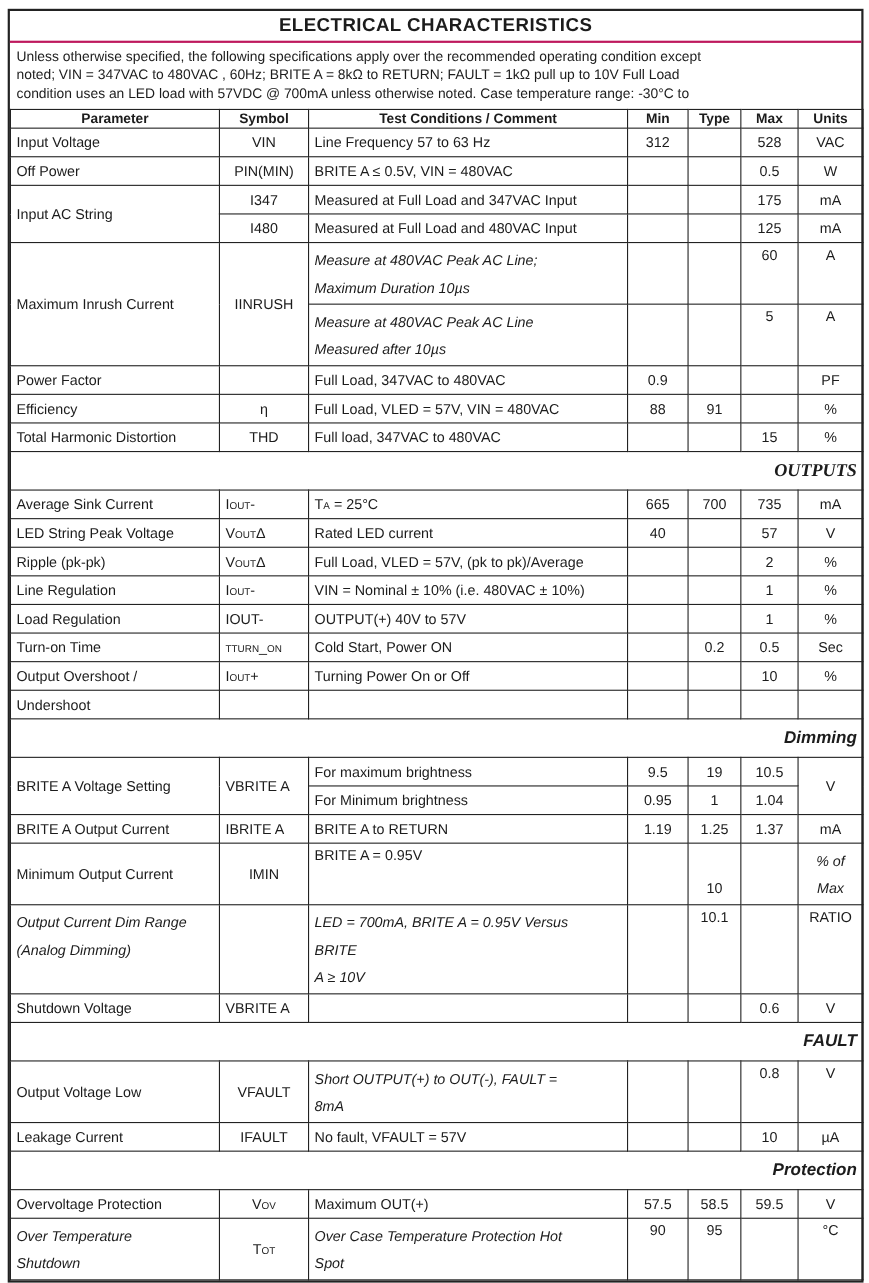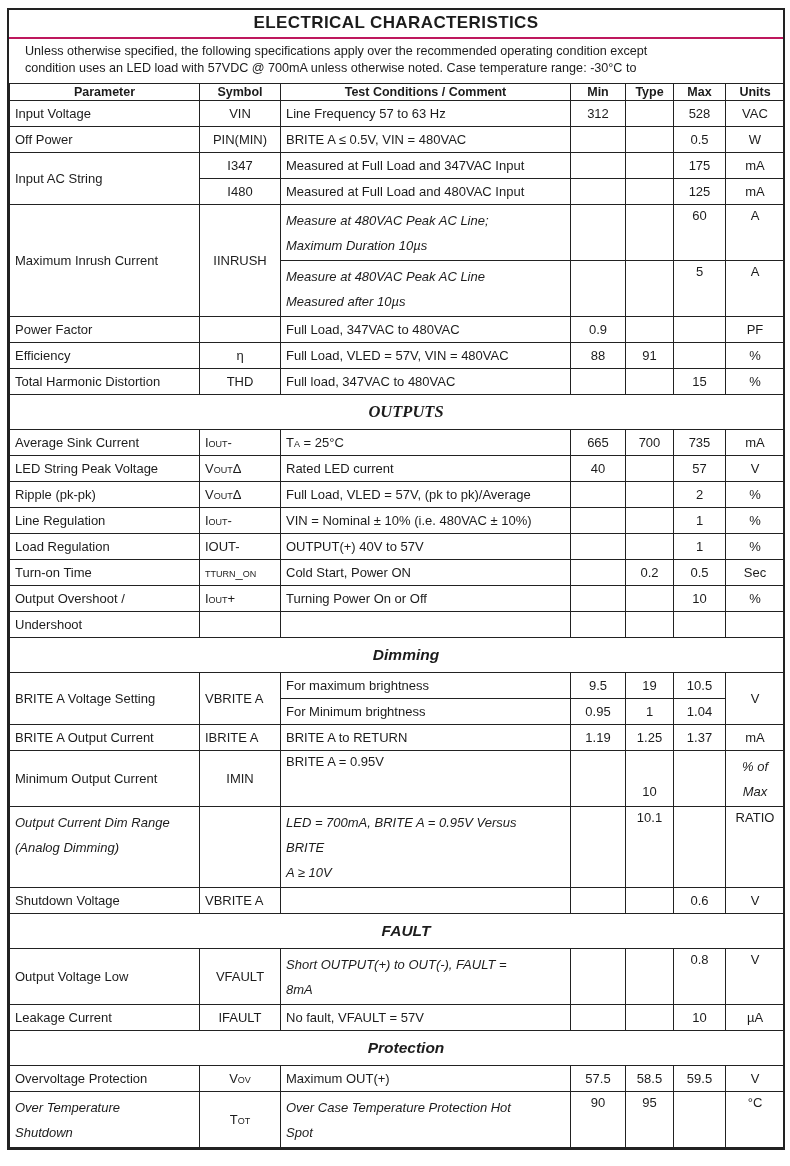--- a/index.html
+++ b/index.html
@@ -10,45 +10,46 @@
   }
   .wrap {
     position:absolute; left:7px; top:8px; width:774px;
     border:2px solid #222222; background:#ffffff;
   }
   .title {
     text-align:center; font-weight:bold; font-size:17px;
     letter-spacing:0.4px; padding:3px 0 4px 0;
     border-bottom:2px solid #be185d;
   }
-  .intro { padding:4px 6px 6px 16px; font-size:12.6px; line-height:16.8px; }
+  .intro { padding:4px 6px 6px 6px; font-size:12.6px; line-height:16.8px; }
   table { border-collapse:collapse; width:100%; table-layout:fixed; font-size:13px; }
   th, td { border:1px solid #222222; padding:2px 5px; overflow:hidden; }
   thead tr { height:16px; }
   th { font-size:12.5px; font-weight:bold; padding:1px 2px; text-align:center; }
   tbody tr { height:26px; }
   td { text-align:center; vertical-align:middle; }
   td.l { text-align:left; }
   td.sc { font-variant:small-caps; }
   td.ml { white-space:pre-line; line-height:25px; vertical-align:top; padding-top:3px;font-style:italic; }
   td.vt { vertical-align:top; padding-top:3px; }
   td.vb { vertical-align:bottom; padding-bottom:7px; }
   td.section {
-    text-align:center; font-weight:bold; font-style:italic;
+    text-align:right; font-weight:bold; font-style:italic;
     font-size:15.5px; height:30px; padding-left:23px;
   }
   td.serif { font-family:"Liberation Serif", serif; font-size:16.5px; }
 </style>
 </head>
 <body>
 
 <div class="wrap">
   <div class="title">ELECTRICAL CHARACTERISTICS</div>
   <div class="intro">
     <div>Unless otherwise specified, the following specifications apply over the recommended operating condition except</div>
+    <div>noted; VIN = 347VAC to 480VAC , 60Hz; BRITE A = 8kΩ to RETURN; FAULT = 1kΩ pull up to 10V Full Load</div>
     <div>condition uses an LED load with 57VDC @ 700mA unless otherwise noted. Case temperature range: -30°C to</div>
   </div>
   <table>
     <colgroup>
       <col style="width:190px">
         <col style="width:81px">
         <col style="width:290px">
       <col style="width:55px">
         <col style="width:48px">
         <col style="width:52px">

